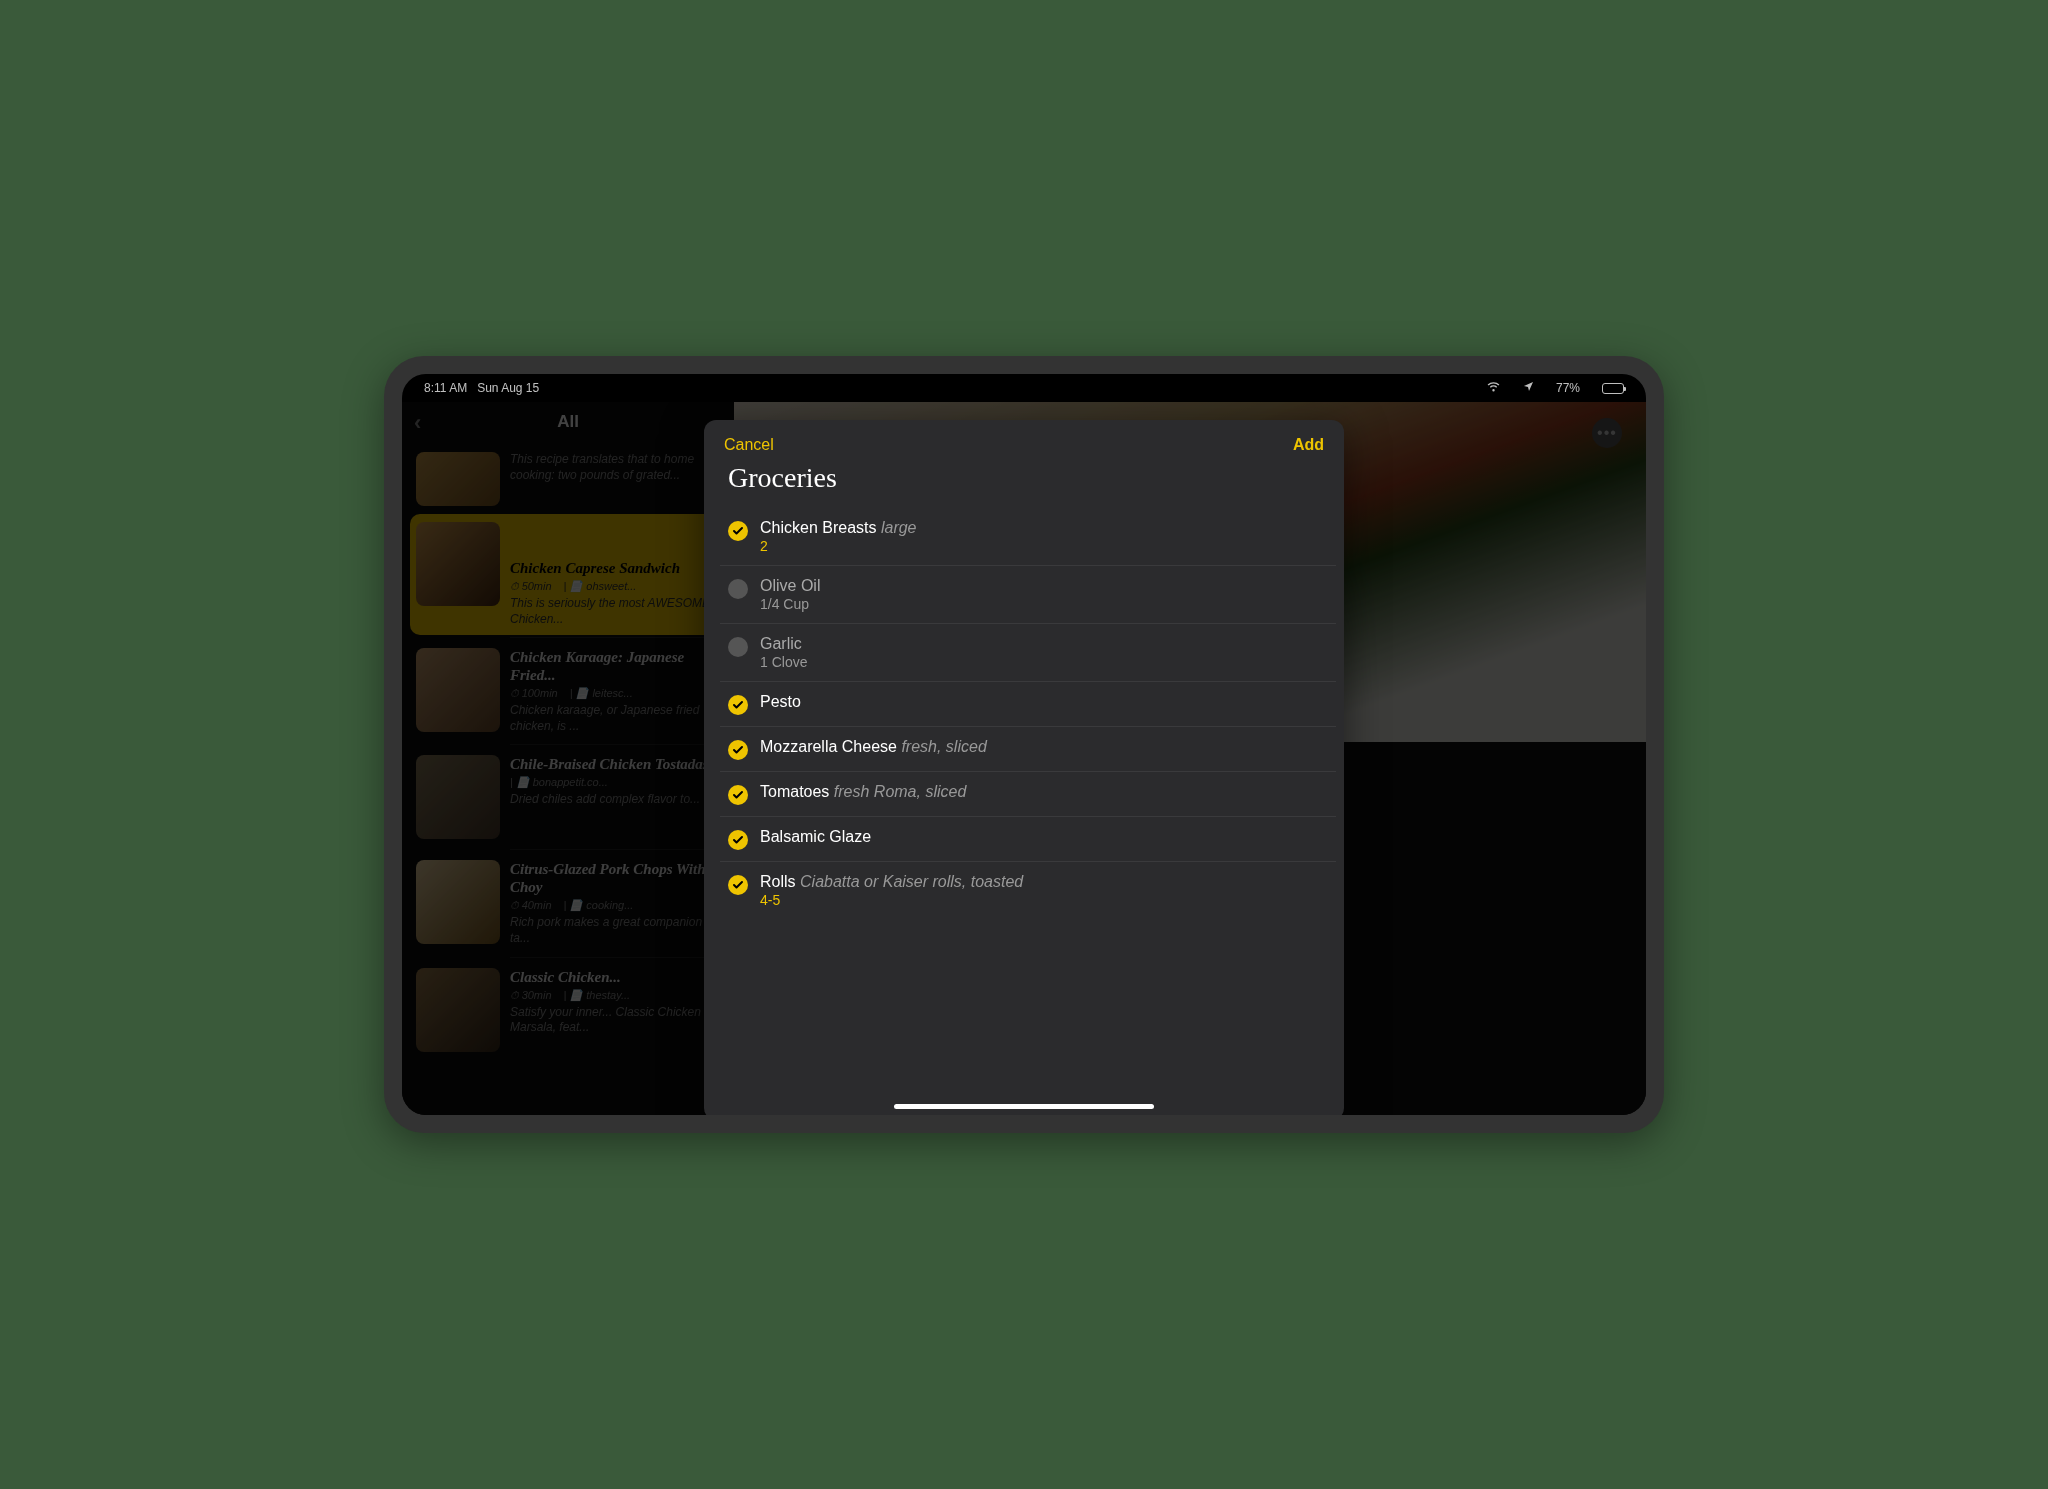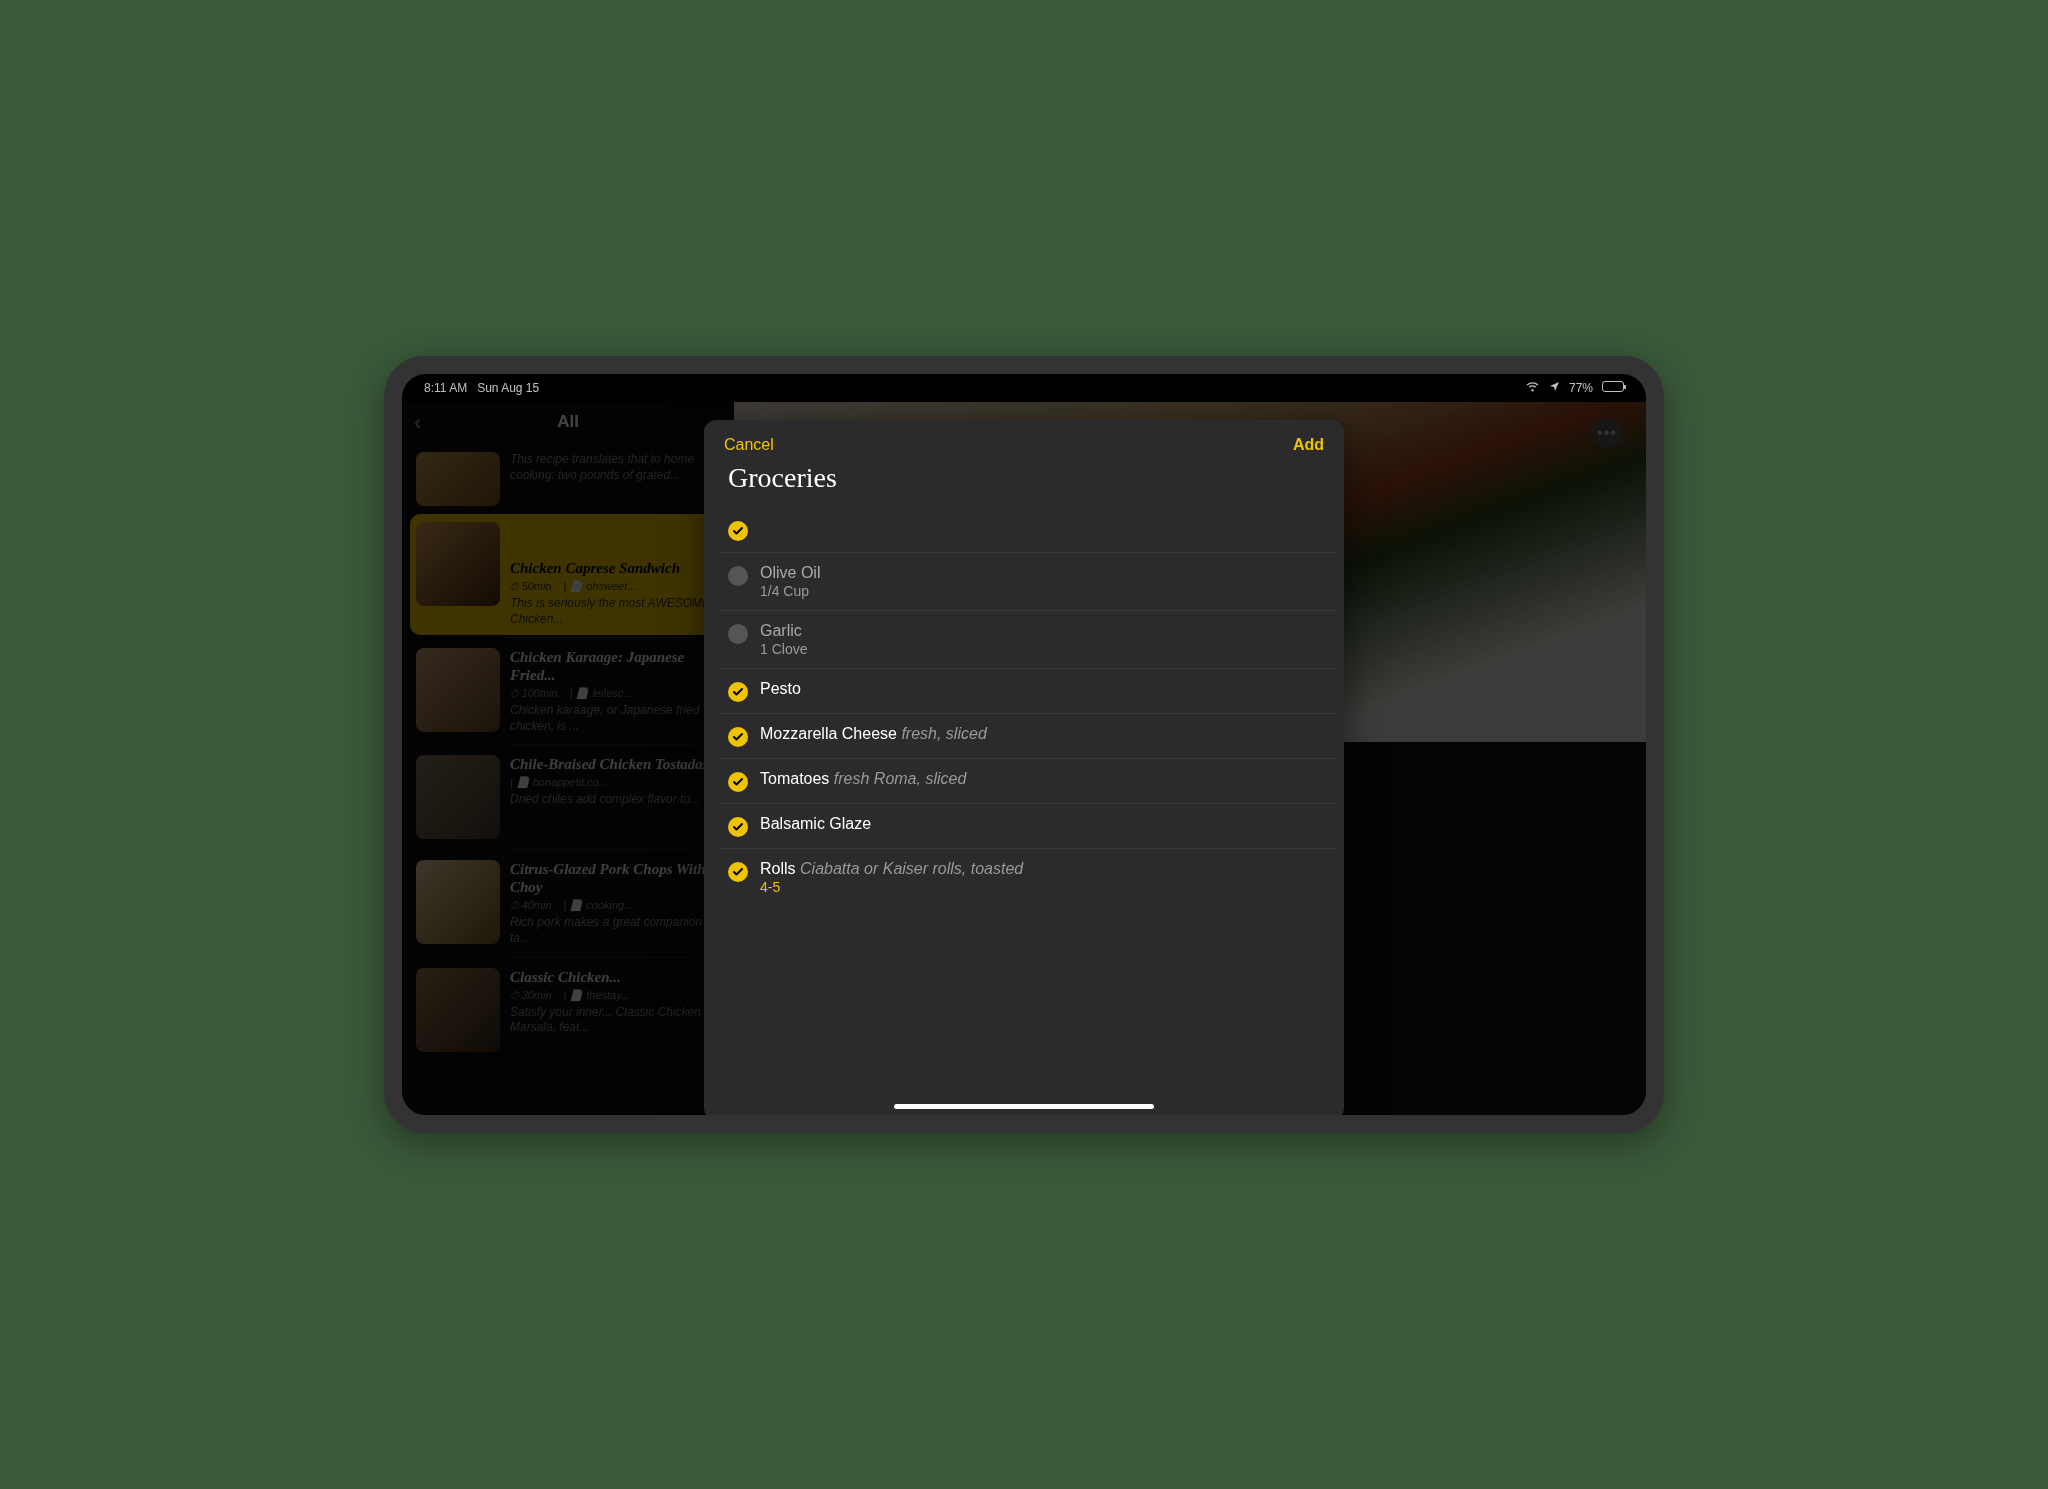--- a/index.html
+++ b/index.html
@@ -37,21 +37,21 @@
     display: flex;
     justify-content: space-between;
     align-items: center;
     padding: 0 22px;
     color: #fff;
     font-size: 12px;
     font-weight: 500;
     z-index: 5;
   }
   .status-left { display: flex; gap: 10px; }
-  .status-right { display: flex; align-items: flex-start; gap: 9px; }
+  .status-right { display: flex; align-items: center; gap: 22px; }
   .battery-shell {
     width: 22px; height: 11px;
     border: 1px solid #fff; border-radius: 3px;
     position: relative;
     padding: 1px;
   }
   .battery-fill { height: 100%; width: 77%; background: #fff; border-radius: 1px; }
   .battery-shell::after { content: ""; position: absolute; right: -3px; top: 3px; width: 2px; height: 4px; background: #fff; border-radius: 0 1px 1px 0; }
 
   
@@ -350,20 +350,24 @@
         <button class="modal-add">Add</button>
       </div>
       <div class="modal-title">Groceries</div>
       <div class="grocery-list" id="grocery-list">
           <div class="grocery-item">
             <span class="check on">
               <svg viewBox="0 0 12 12">
                 <path d="M2 6l2.5 2.5L10 3" stroke="#000" stroke-width="2" fill="none" stroke-linecap="round" stroke-linejoin="round"></path>
               </svg>
             </span>
+            <div class="grocery-body">
+              <div class="grocery-name">Chicken Breasts <span class="grocery-note">large</span></div>
+              <div class="grocery-sub on">2</div>
+            </div>
           </div>
           <div class="grocery-item">
             <span class="check off"></span>
             <div class="grocery-body">
               <div class="grocery-name off">Olive Oil</div>
               <div class="grocery-sub off">1/4 Cup</div>
             </div>
           </div>
           <div class="grocery-item">
             <span class="check off"></span>

